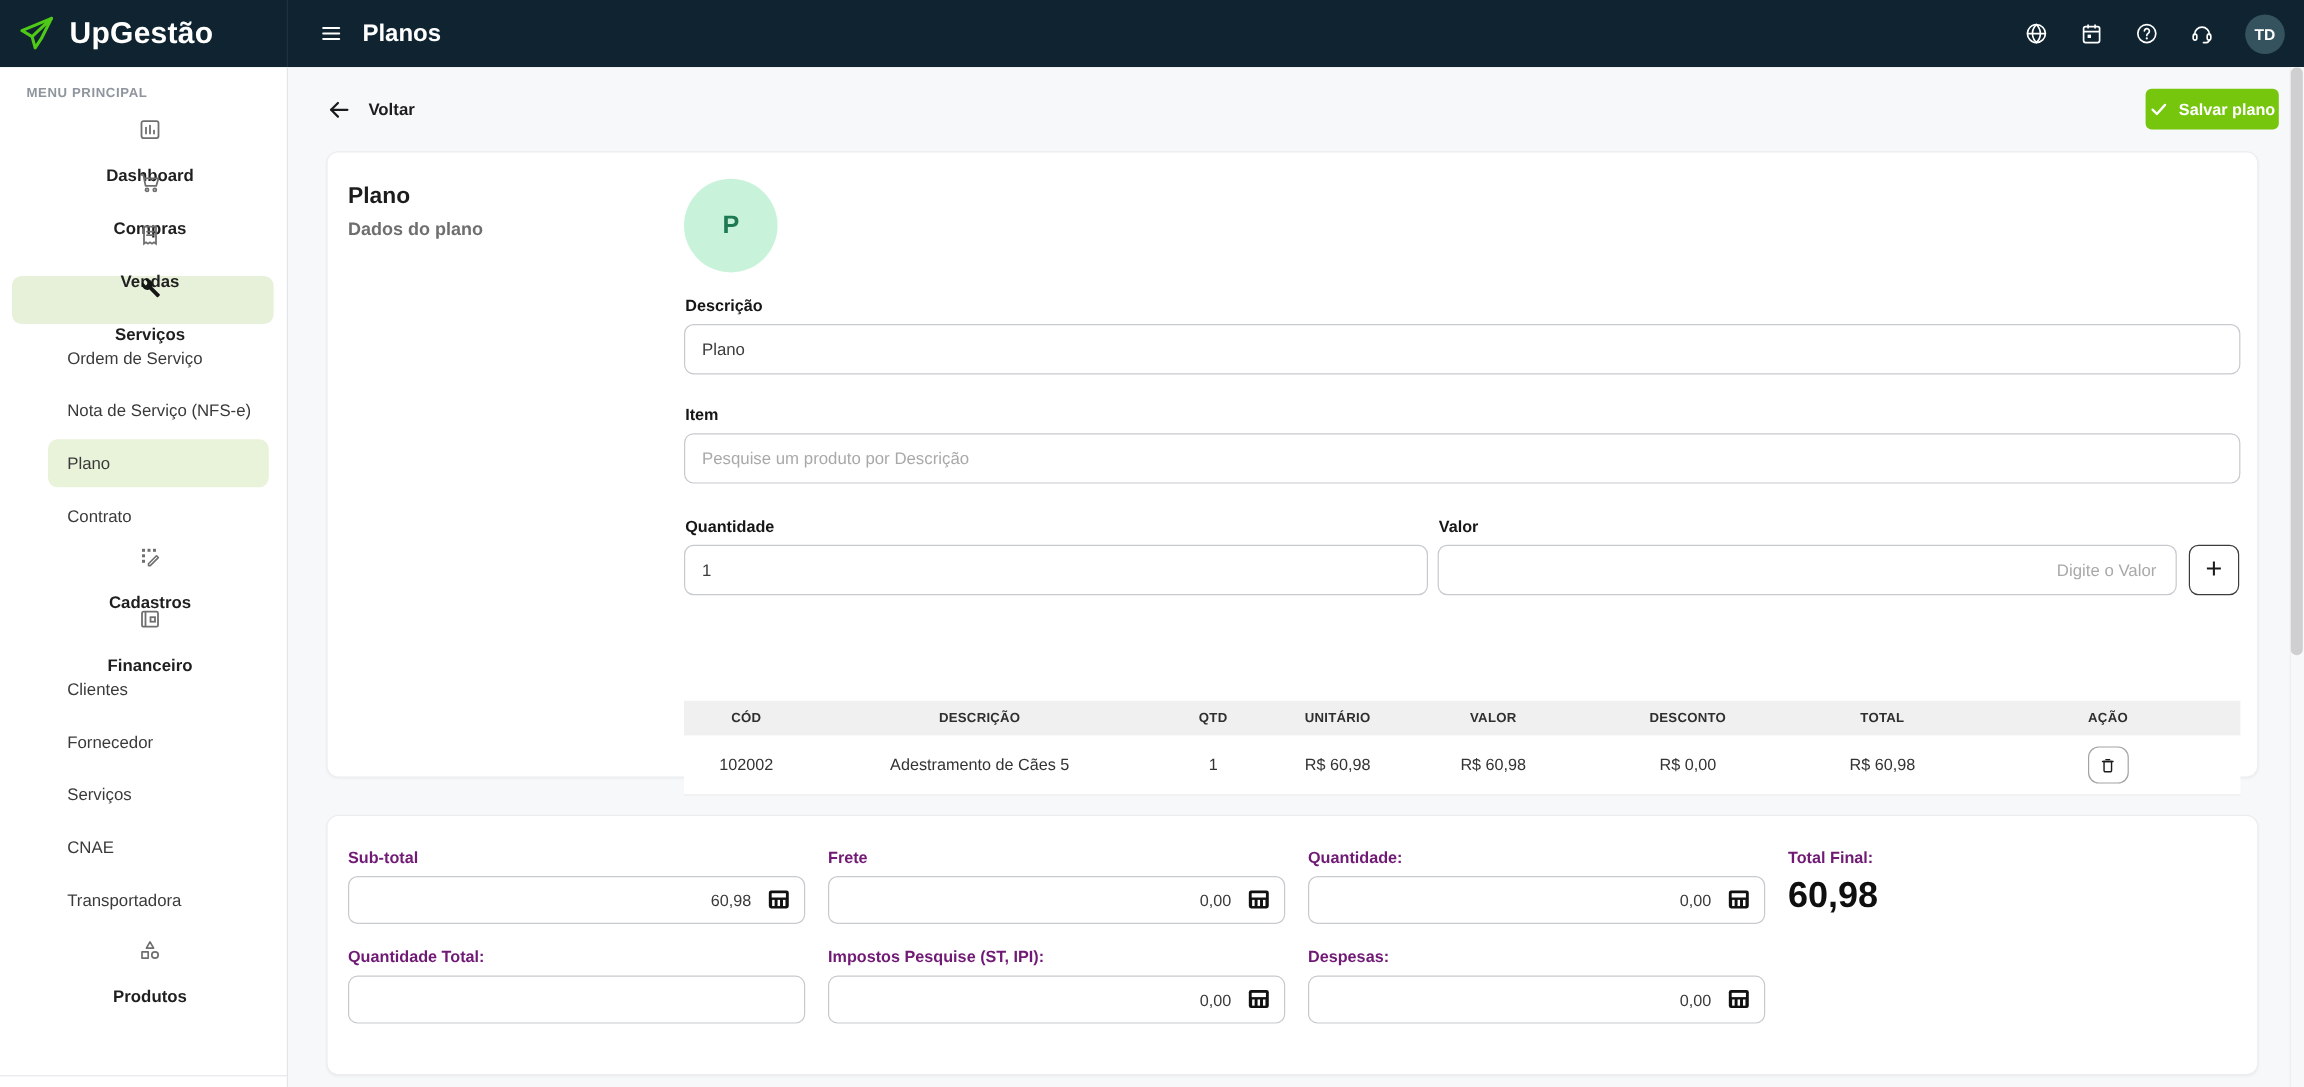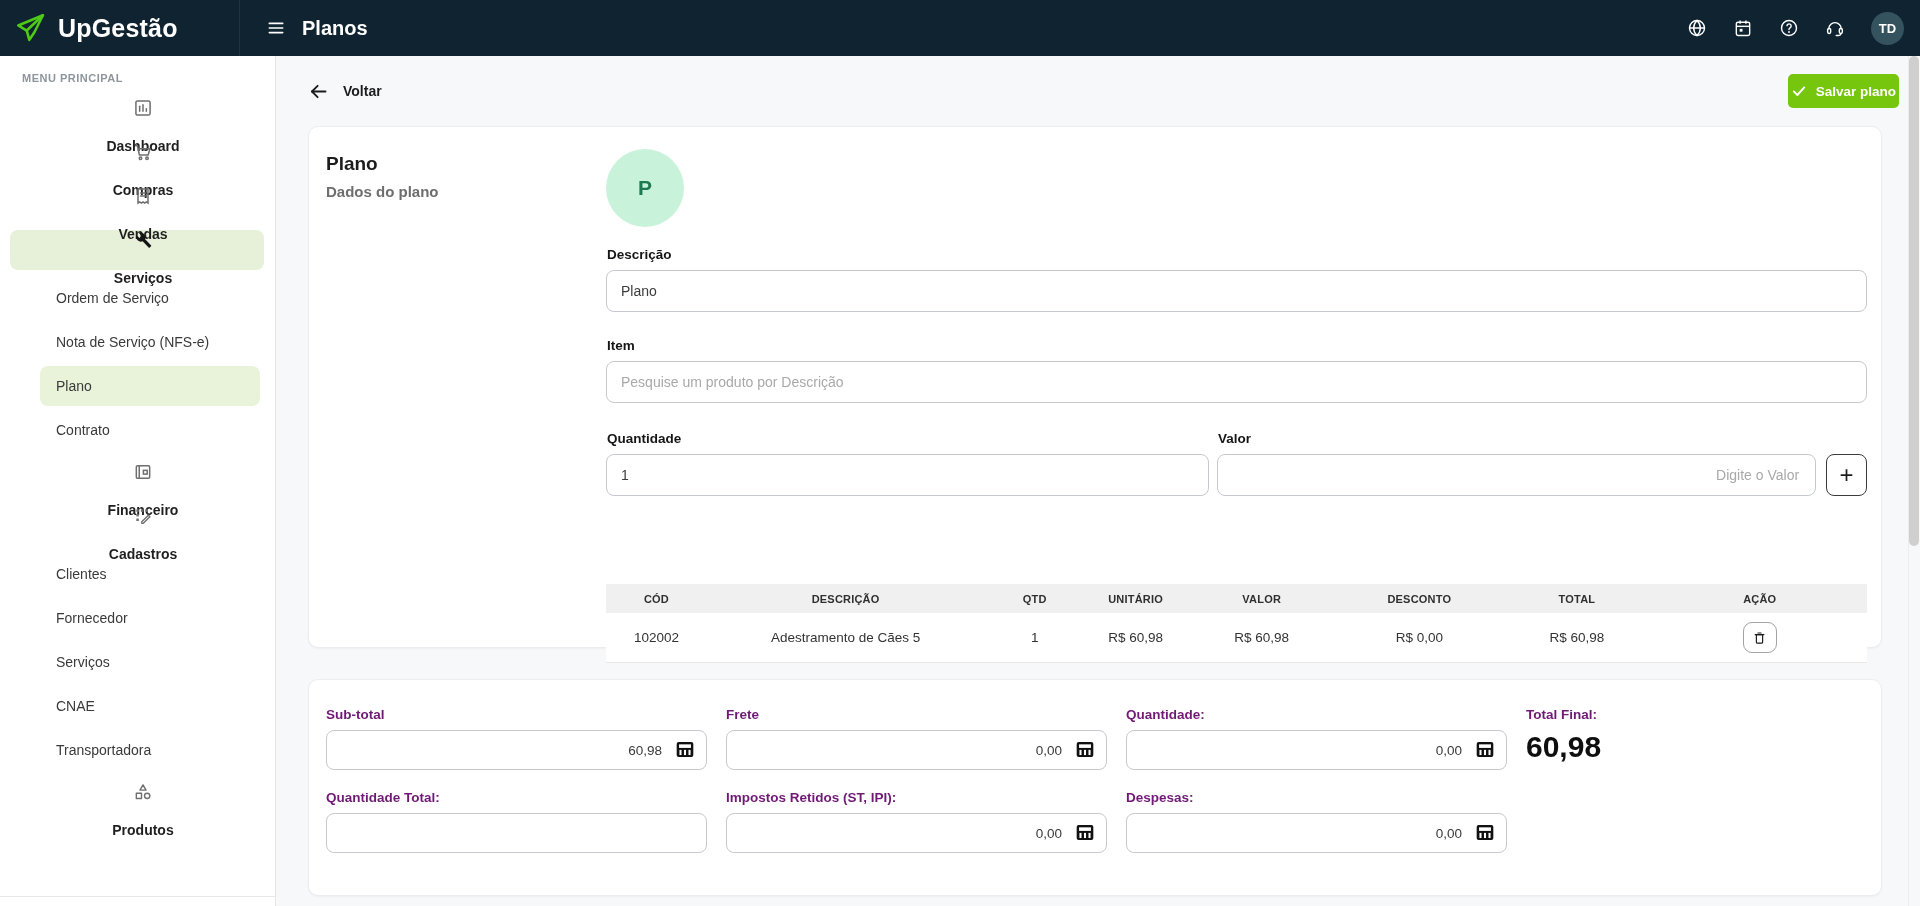--- a/index.html
+++ b/index.html
@@ -15,21 +15,21 @@
   .page-title { font-size:20px; font-weight:700; }
   .header-right { margin-left:auto; display:flex; align-items:center; gap:26px; padding-right:16px; }
   .h-icon { width:20px; height:20px; display:block; cursor:pointer; }
   .avatar { width:33px; height:33px; border-radius:50%; background:#35535f; display:flex;
     align-items:center; justify-content:center; font-size:13px; font-weight:700; cursor:pointer; }
 
   
   .app { display:flex; height:850px; }
 
   
-  .sidebar { width:276px; background:#fff; border-right:1px solid #e3e6e8; position:relative; flex:none; }
+  .sidebar { width:240px; background:#fff; border-right:1px solid #e3e6e8; position:relative; flex:none; }
   .sidebar:after { content:""; position:absolute; left:0; right:0; bottom:9px; border-top:1px solid #e6e8ea; }
   .menu-label { font-size:11px; color:#8e959c; font-weight:700; letter-spacing:.5px; margin:16px 0 14px 22px; }
   .nav-item { height:40px; margin:4px 11px 4px 10px; display:flex; align-items:center; gap:20px;
     padding-left:12px; border-radius:8px; font-size:14px; font-weight:700; color:#1f1f1f; cursor:pointer;flex-direction:column; }
   .nav-item.active { background:#e7f1d9; }
   .nav-icon { width:20px; height:20px; flex:none; }
   .sub-item { height:40px; margin:4px 15px 4px 40px; display:flex; align-items:center; padding-left:16px;
     border-radius:8px; font-size:14px; color:#3a3a3a; cursor:pointer; }
   .sub-item.active { background:#e9f3da; }
   .gap-top { margin-top:12px; }
@@ -198,43 +198,43 @@
     <div class="sub-item">
       <span>Nota de Serviço (NFS-e)</span>
     </div>
     <div class="sub-item active">
       <span>Plano</span>
     </div>
     <div class="sub-item">
       <span>Contrato</span>
     </div>
 
-    <div class="nav-item gap-top">
-      <svg class="nav-icon" viewBox="0 0 24 24">
-        <g stroke="#6f6f6f" stroke-width="1.8" fill="none">
-          <rect x="4" y="4.5" width="16" height="15" rx="1.5"></rect>
-          <line x1="7.5" y1="4.5" x2="7.5" y2="19.5"></line>
-          <rect x="12.5" y="10" width="4.5" height="4.5"></rect>
-        </g>
-      </svg>
-      <span>Financeiro</span>
-    </div>
-
     <div class="nav-item">
       <svg class="nav-icon" viewBox="0 0 24 24">
         <g fill="#6f6f6f">
           <rect x="4" y="4" width="3" height="3"></rect>
             <rect x="9.5" y="4" width="3" height="3"></rect>
             <rect x="15" y="4" width="3" height="3"></rect>
           <rect x="4" y="9.5" width="3" height="3"></rect>
             <rect x="4" y="15" width="3" height="3"></rect>
         </g>
         <path d="M10.5 19l8-8 1.8 1.8-8 8h-1.8z" fill="none" stroke="#6f6f6f" stroke-width="1.6" stroke-linejoin="round"></path>
       </svg>
       <span>Cadastros</span>
+    </div>
+
+    <div class="nav-item gap-top">
+      <svg class="nav-icon" viewBox="0 0 24 24">
+        <g stroke="#6f6f6f" stroke-width="1.8" fill="none">
+          <rect x="4" y="4.5" width="16" height="15" rx="1.5"></rect>
+          <line x1="7.5" y1="4.5" x2="7.5" y2="19.5"></line>
+          <rect x="12.5" y="10" width="4.5" height="4.5"></rect>
+        </g>
+      </svg>
+      <span>Financeiro</span>
     </div>
 
     <div class="sub-item" style="margin-top:8px">
       <span>Clientes</span>
     </div>
     <div class="sub-item">
       <span>Fornecedor</span>
     </div>
     <div class="sub-item">
       <span>Serviços</span>
@@ -392,21 +392,21 @@
         <label class="t-label">Total Final:</label>
         <div class="tf-value">60,98</div>
       </div>
 
       <div>
         <label class="t-label">Quantidade Total:</label>
         <input class="input plain-input" type="text" style="">
       </div>
 
       <div>
-        <label class="t-label">Impostos Retidos (ST, IPI):</label>
+        <label class="t-label">Impostos Pesquise (ST, IPI):</label>
         <div class="money-wrap">
           <input class="input money-input" type="text" value="0,00" style="">
           <svg class="calc-icon" viewBox="0 0 24 24">
             <rect x="1.5" y="2.5" width="21" height="19" rx="2.5" fill="#111"></rect>
             <rect x="4.5" y="5.5" width="15" height="4.5" fill="#fff"></rect>
             <rect x="5" y="12.5" width="2.6" height="6.5" fill="#fff"></rect>
               <rect x="10.7" y="12.5" width="2.6" height="6.5" fill="#fff"></rect>
               <rect x="16.4" y="12.5" width="2.6" height="6.5" fill="#fff"></rect>
           </svg>
         </div>

